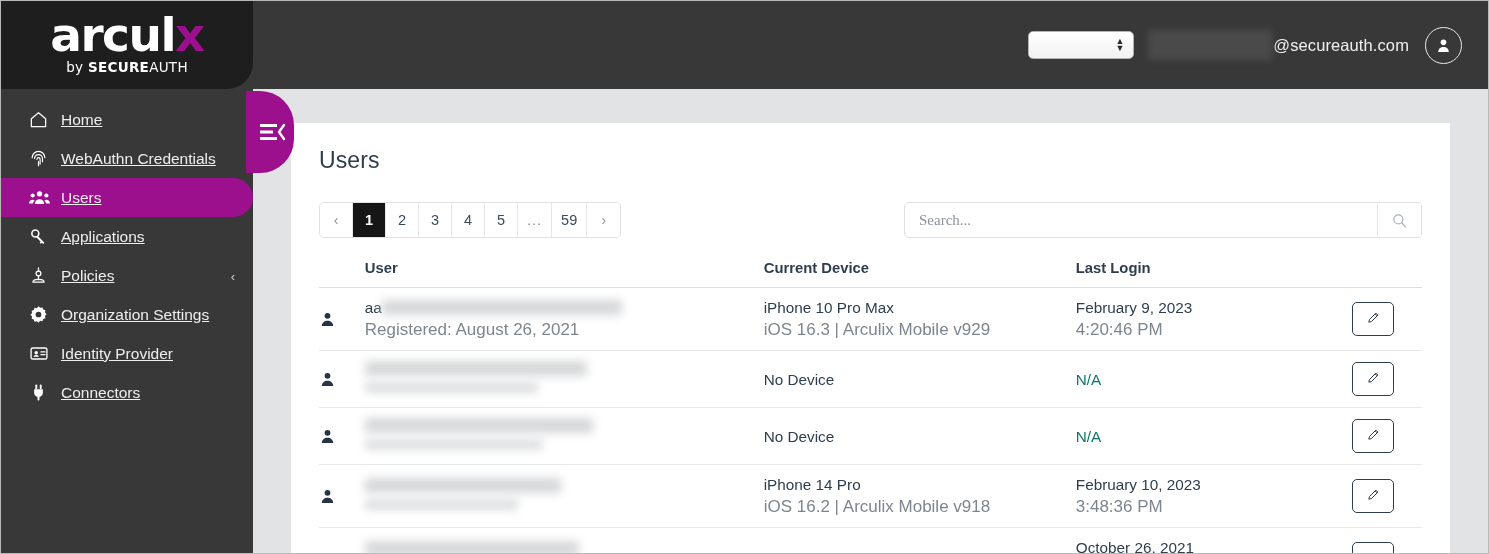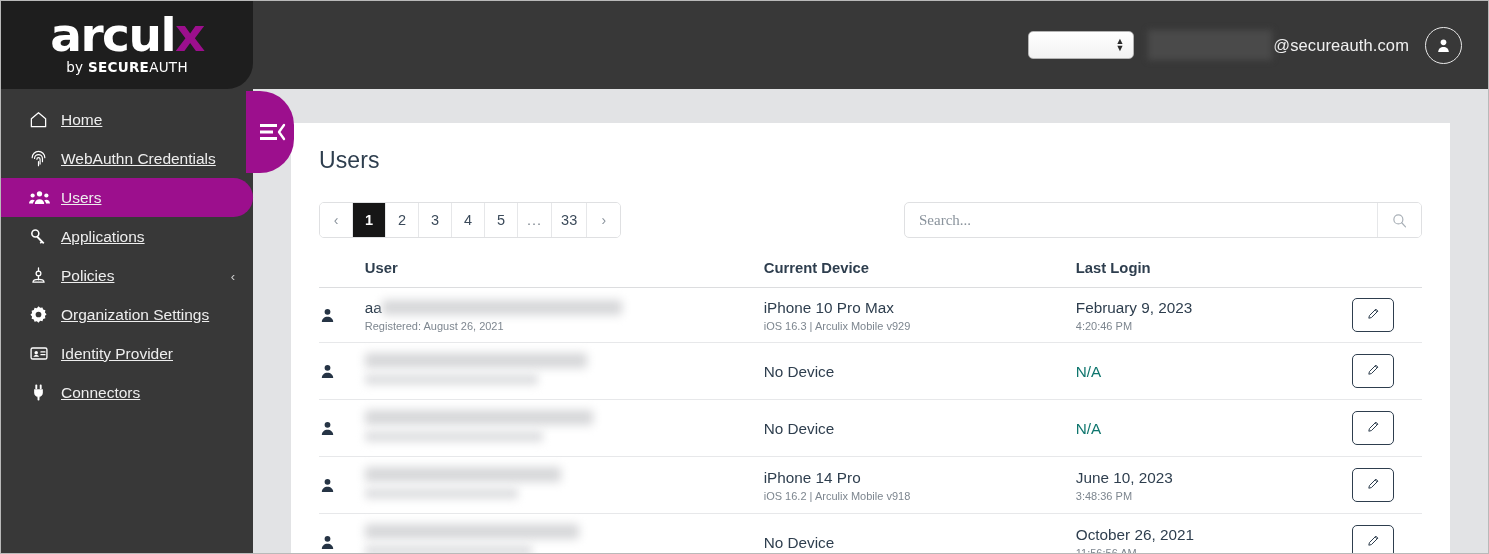--- a/index.html
+++ b/index.html
@@ -196,21 +196,21 @@
     height: 49px;
   }
   .col-icon { width: 46px; }
   .col-user { width: 400px; }
   .col-device { width: 314px; }
   .col-login { width: 278px; }
   .col-act { width: 70px; }
 
   .cell-main { font-size: 15.3px; color: #2e3e4e; line-height: 1.25; }
   .cell-main.muted { color: #0f766e; }
-  .cell-sub { font-size: 11px; color: #7d868f; margin-top: 3px; }
+  .cell-sub { font-size: 17px; color: #7d868f; margin-top: 3px; }
 
   .name-redact {
     display: inline-block;
     height: 15px; background: #d6d7d9;
     filter: blur(5px); vertical-align: middle;
     border-radius: 2px;
   }
   .sub-redact {
     display: inline-block;
     height: 11px; background: #dedfe1;
@@ -357,21 +357,21 @@
 
       <div id="toolbar">
         <div id="pagination">
             <div class="page-btn arrow">‹</div>
             <div class="page-btn active">1</div>
             <div class="page-btn">2</div>
             <div class="page-btn">3</div>
             <div class="page-btn">4</div>
             <div class="page-btn">5</div>
             <div class="page-btn ellipsis">...</div>
-            <div class="page-btn">33</div>
+            <div class="page-btn">59</div>
             <div class="page-btn arrow">›</div>
           </div>
         <div id="search-wrap">
           <input id="search-input" type="text" placeholder="Search..." style="">
           <div id="search-btn">
             <svg width="15" height="15" viewBox="0 0 20 20" fill="none" stroke="#a9b0b7" stroke-width="1.6">
               <circle cx="8.5" cy="8.5" r="6"></circle>
               <line x1="13" y1="13" x2="18" y2="18.5" stroke-linecap="round"></line>
             </svg>
           </div>
@@ -473,21 +473,21 @@
                   </svg></span></td>
               <td class="col-user"><div class="cell-main user-line">
                   <span></span>
                   <span class="name-redact" style="width:196px"></span>
                 </div><span class="sub-redact" style="width:153px"></span></td>
               <td class="col-device">
                 <div class="cell-main">iPhone 14 Pro</div>
                 <div class="cell-sub">iOS 16.2 | Arculix Mobile v918</div>
               </td>
               <td class="col-login">
-                <div class="cell-main">June 10, 2023</div>
+                <div class="cell-main">February 10, 2023</div>
                 <div class="cell-sub">3:48:36 PM</div>
               </td>
               <td class="col-act">
                 <div class="edit-btn">
                   <span><svg width="15" height="15" viewBox="0 0 24 24" fill="none" stroke="#2e3e4e" stroke-width="1.6" stroke-linejoin="round">
                       <path d="M4.5 19.5l1-4.2L15.8 5 19 8.2 8.7 18.5z"></path>
                       <line x1="14.6" y1="6.2" x2="17.8" y2="9.4"></line>
                     </svg></span>
                 </div>
               </td>

